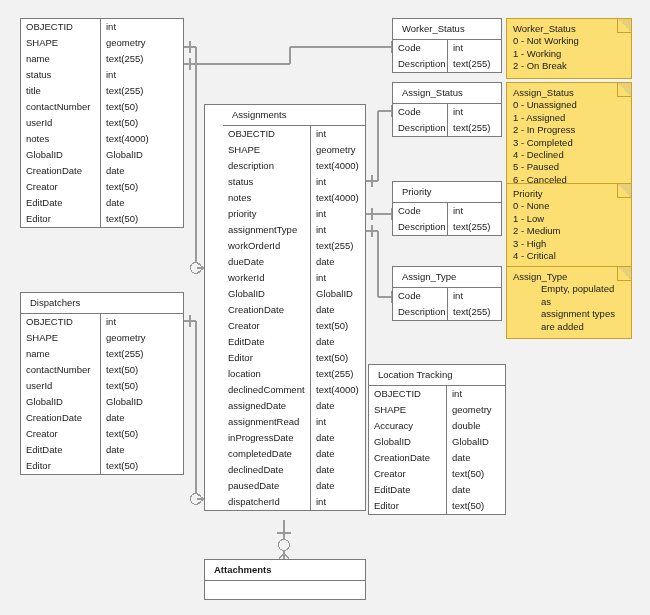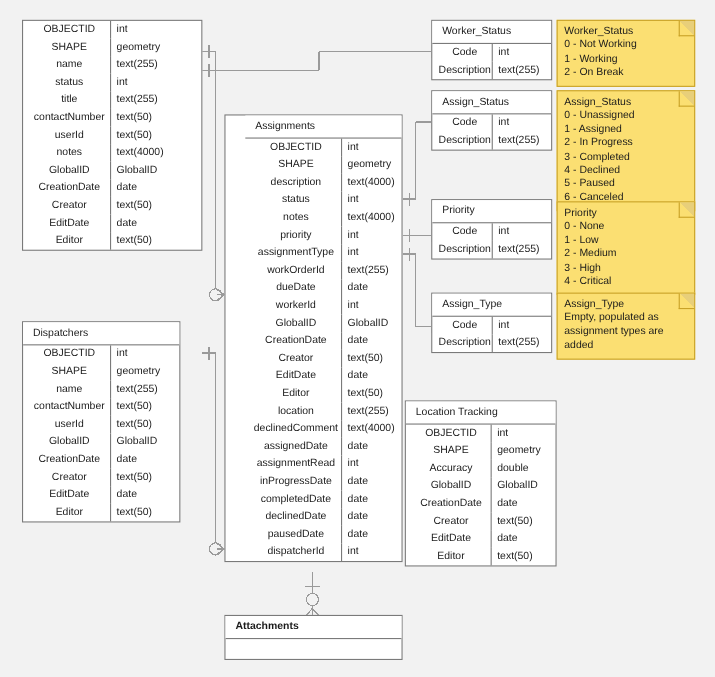--- a/index.html
+++ b/index.html
@@ -29,21 +29,21 @@
   .entity .ehead{
     height:20px;
     line-height:20px;
     padding-left:9px;
     border-bottom:1px solid #7a7a7a;
     font-size:9.5px;
     color:#1a1a1a;
     white-space:nowrap;
     background:#ffffff;
   }
-  .ebody{display:block;text-align:center;}
+  .ebody{display:block;}
   .erow{
     display:flex;
     height:16px;
     line-height:16px;
     box-sizing:border-box;
   }
   .erow .fname{
     padding-left:5px;
     box-sizing:border-box;
     border-right:1px solid #7a7a7a;
@@ -79,21 +79,21 @@
   .note .fold{
     position:absolute;
     top:0;right:0;
     width:14px;height:14px;
     background:linear-gradient(225deg,#e8cf7a 0%,#e8cf7a 50%,transparent 50%);
     border-left:1px solid #c9a227;
     border-bottom:1px solid #c9a227;
     box-sizing:border-box;
   }
   .note .nt{display:block;white-space:nowrap;}
-  .note .nt.wrapok{white-space:normal;}
+  .note .nt.wrapok{white-space:normal;margin-left:28px;}
 </style>
 </head>
 <body>
 
 <div id="canvas">
 
   <svg id="wires" viewBox="0 0 650 615" width="650" height="615">
     <g stroke="#9a9a9a" stroke-width="1.1" fill="none" shape-rendering="crispEdges">
 
       <path d="M184,47 L196,47"></path>
@@ -199,21 +199,21 @@
           <span class="fname">EditDate</span>
           <span class="ftype">date</span>
         </div>
       <div class="erow">
           <span class="fname">Editor</span>
           <span class="ftype">text(50)</span>
         </div>
     </div>
   </div>
 
-  <div class="entity w-wide" style="left:20px;top:292px;width:144px;">
+  <div class="entity w-wide" style="left:20px;top:292px;width:164px;">
     <div class="ehead">Dispatchers</div>
     <div class="ebody">
       <div class="erow">
           <span class="fname">OBJECTID</span>
           <span class="ftype">int</span>
         </div>
       <div class="erow">
           <span class="fname">SHAPE</span>
           <span class="ftype">geometry</span>
         </div>

